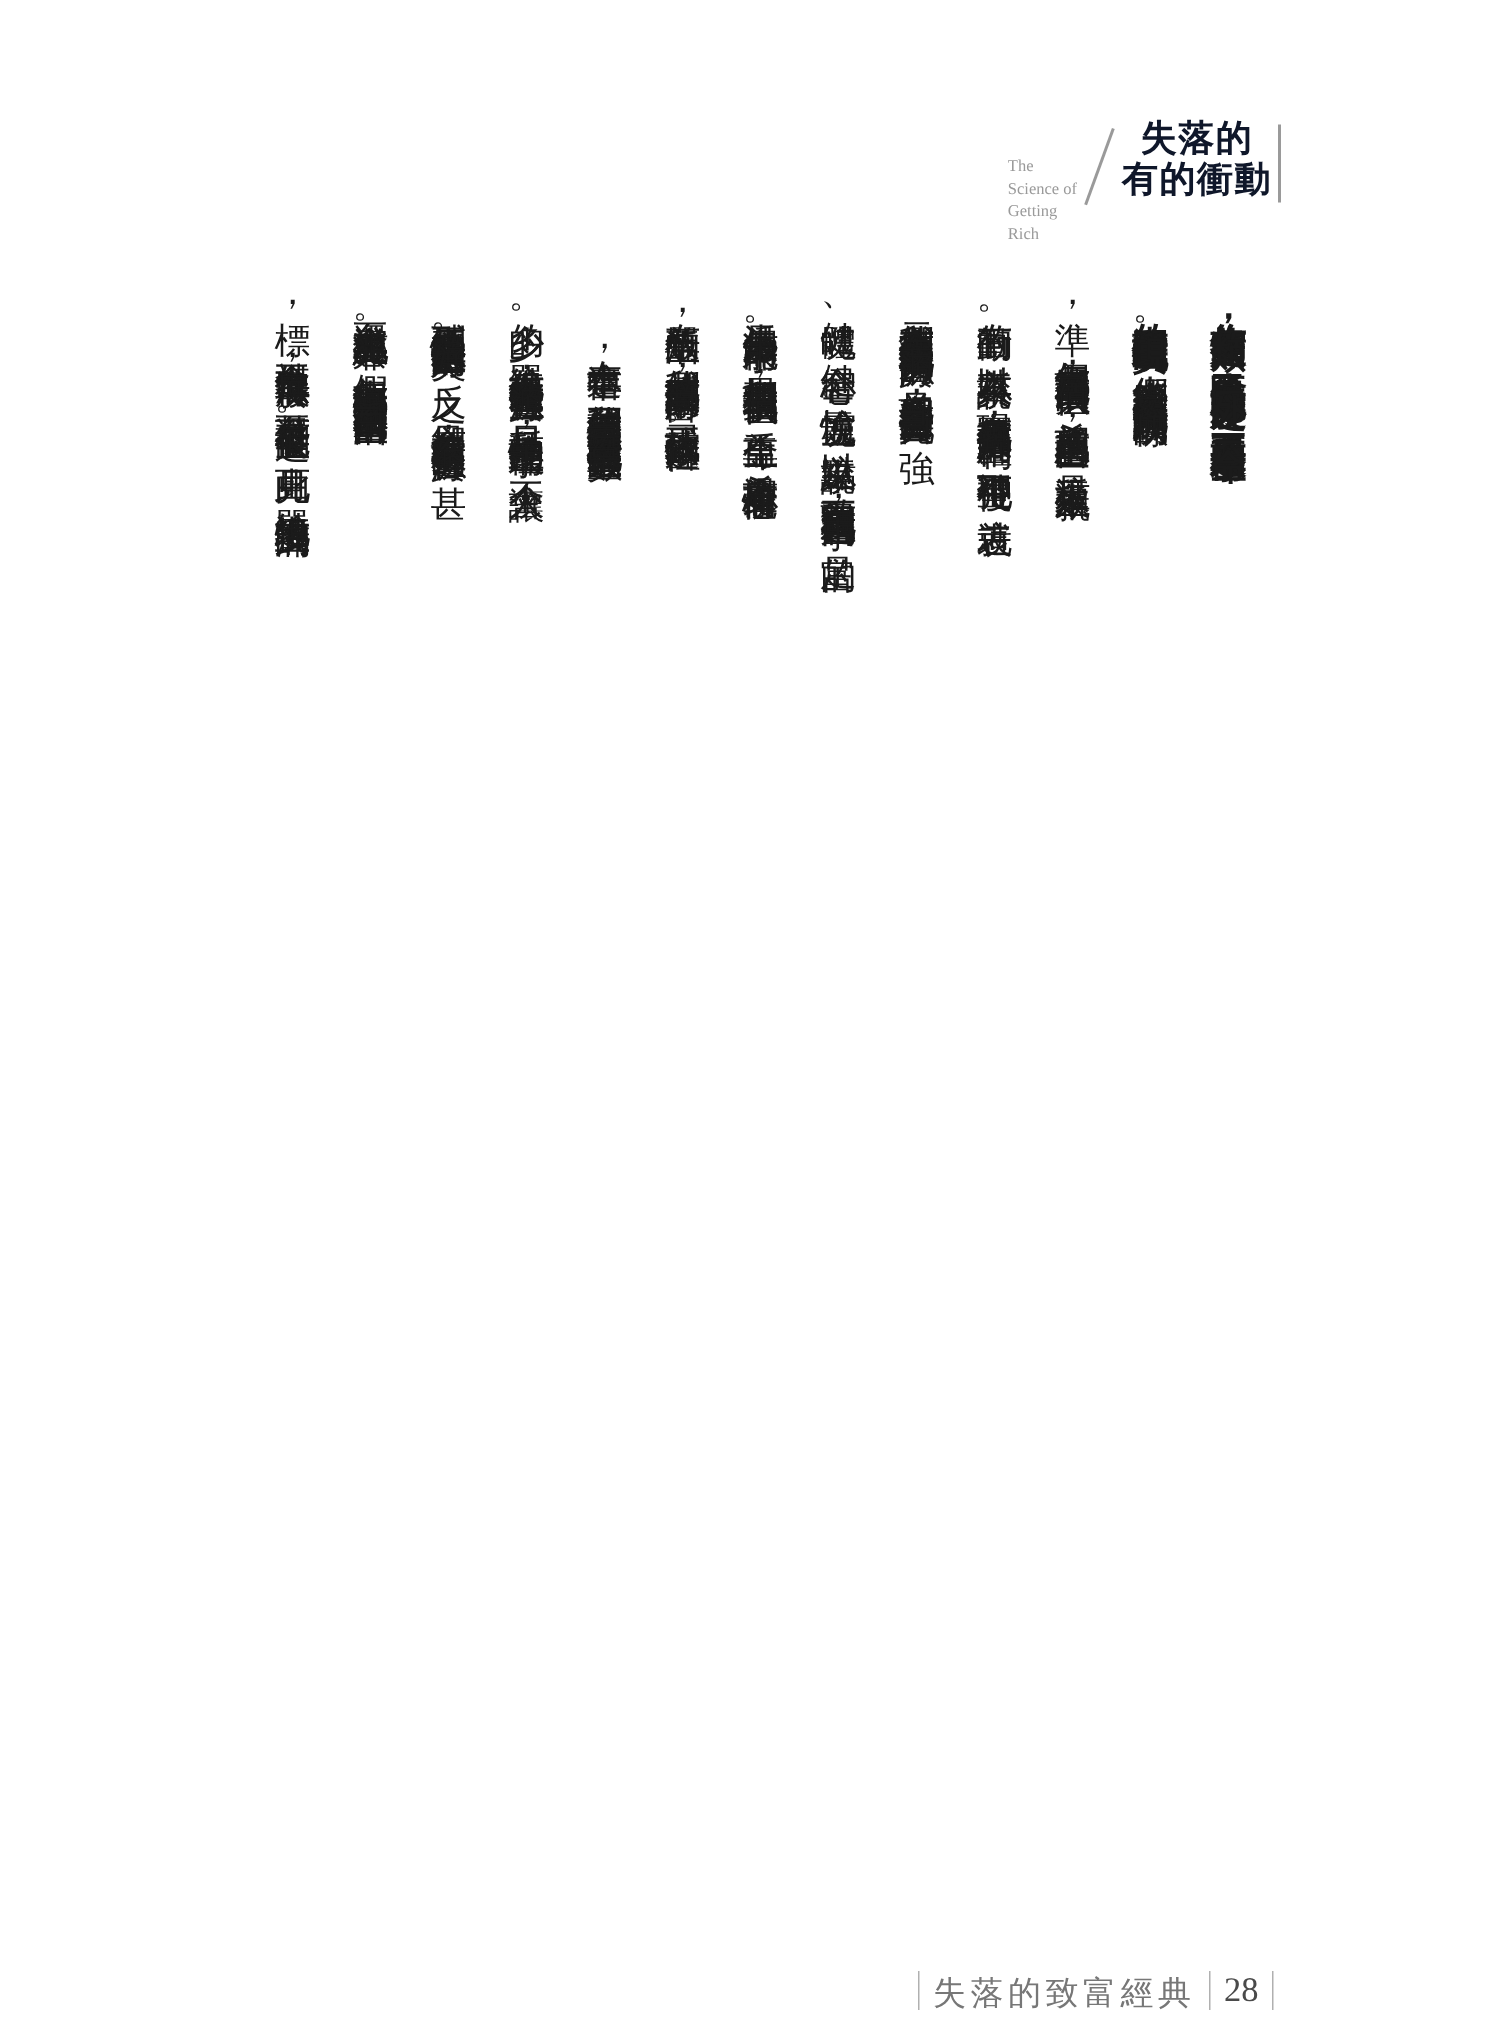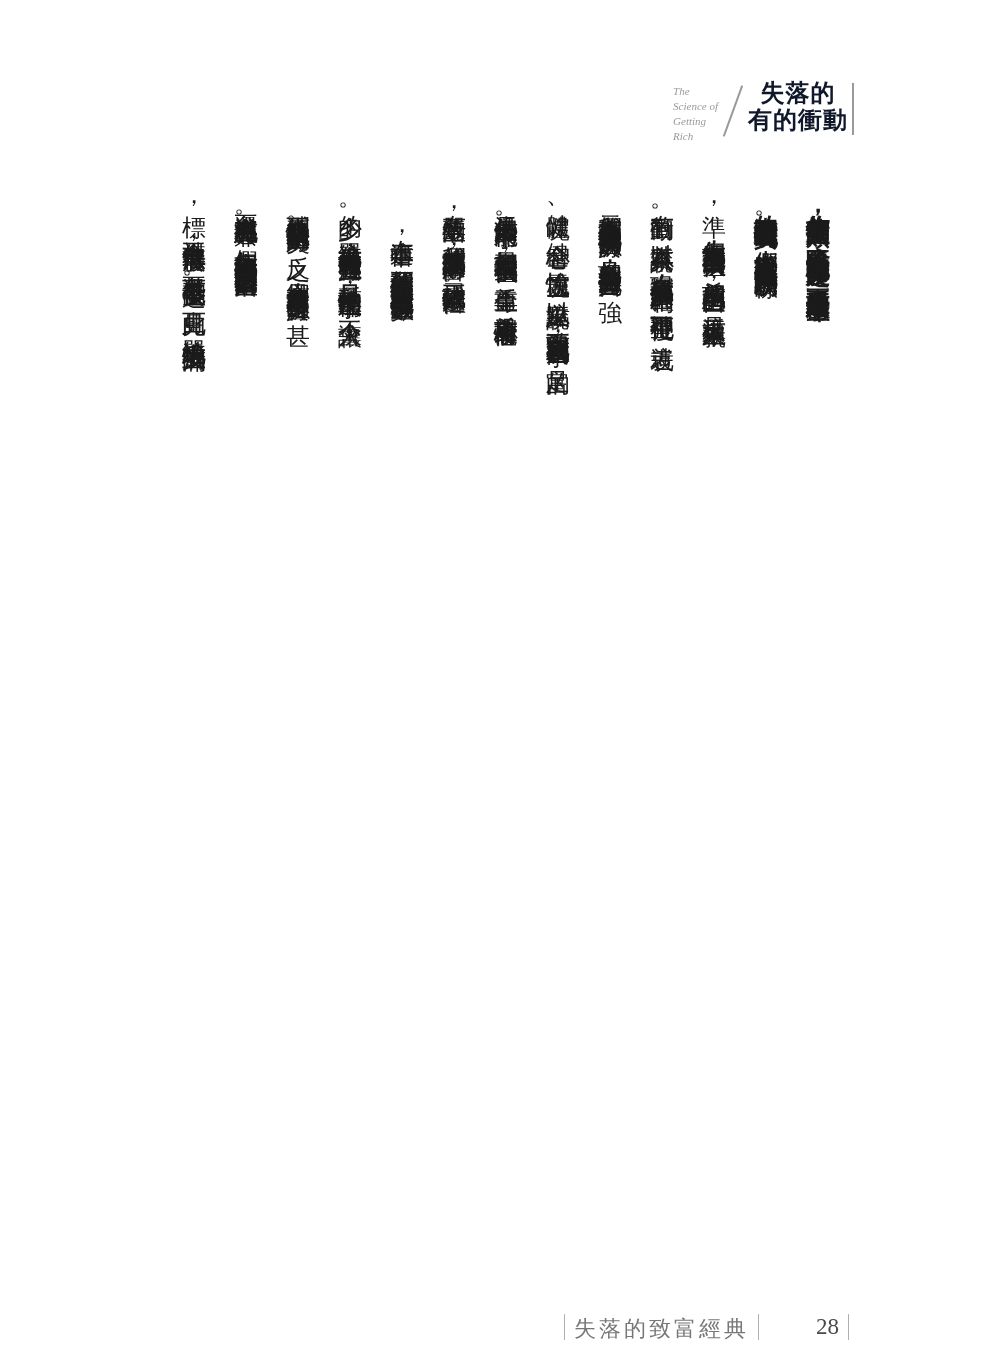--- a/index.html
+++ b/index.html
@@ -14,26 +14,26 @@
 
   
   .logo {
     position: absolute;
     top: 80px;
     right: 146px;
     display: flex;
     align-items: flex-start;
   }
   .logo-en {
-    font-style: italic;
     font-size: 11px;
     line-height: 15px;
     color: #9a9a9a;
     padding-top: 4px;
     white-space: pre-line;
+    margin-top: 20px;
   }
   .logo-slash {
     width: 26px;
     height: 60px;
     position: relative;
     margin: 0 2px;
   }
   .logo-slash::after {
     content: "";
     position: absolute;
@@ -97,21 +97,20 @@
     margin: 0 9px;
   }
   .footer-title {
     font-size: 22px;
     letter-spacing: 3px;
     color: #777777;
   }
   .footer-page {
     font-size: 23px;
     color: #4a4a4a;
-    margin-left: 48px;
   }
 </style>
 </head>
 <body>
 
 <div class="logo">
   <div class="logo-en">The
 Science of
 Getting
 Rich</div>

